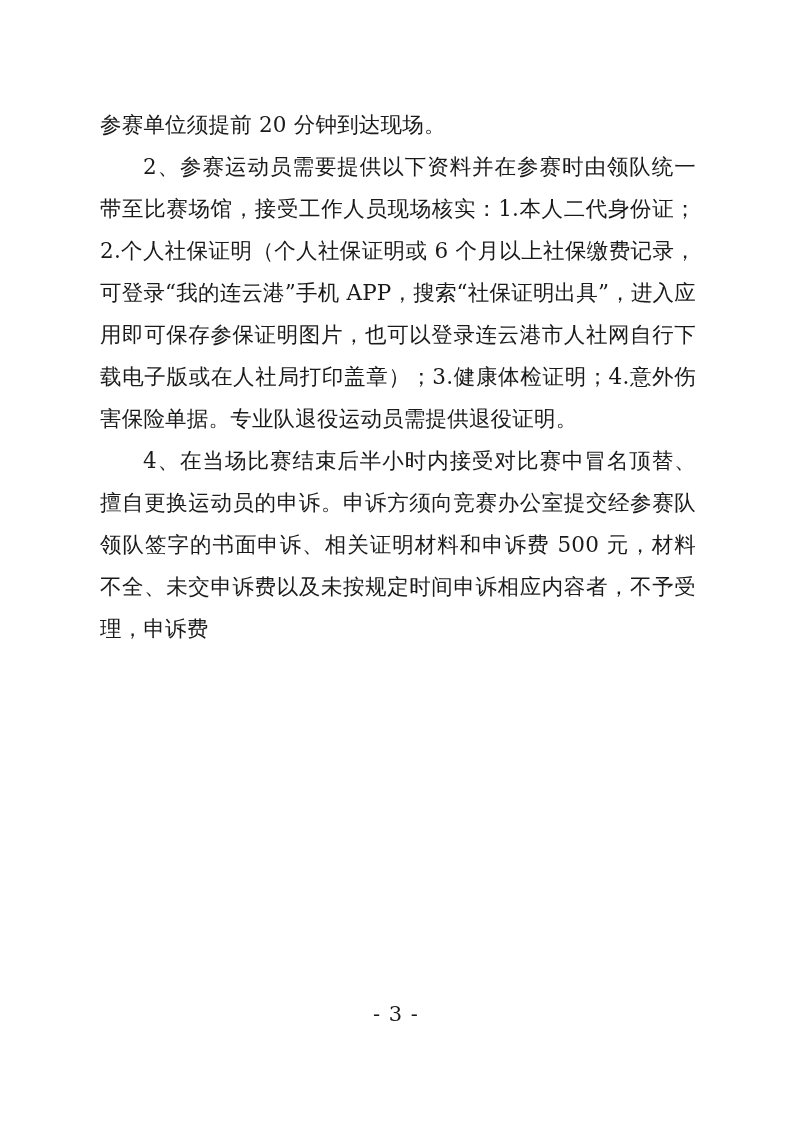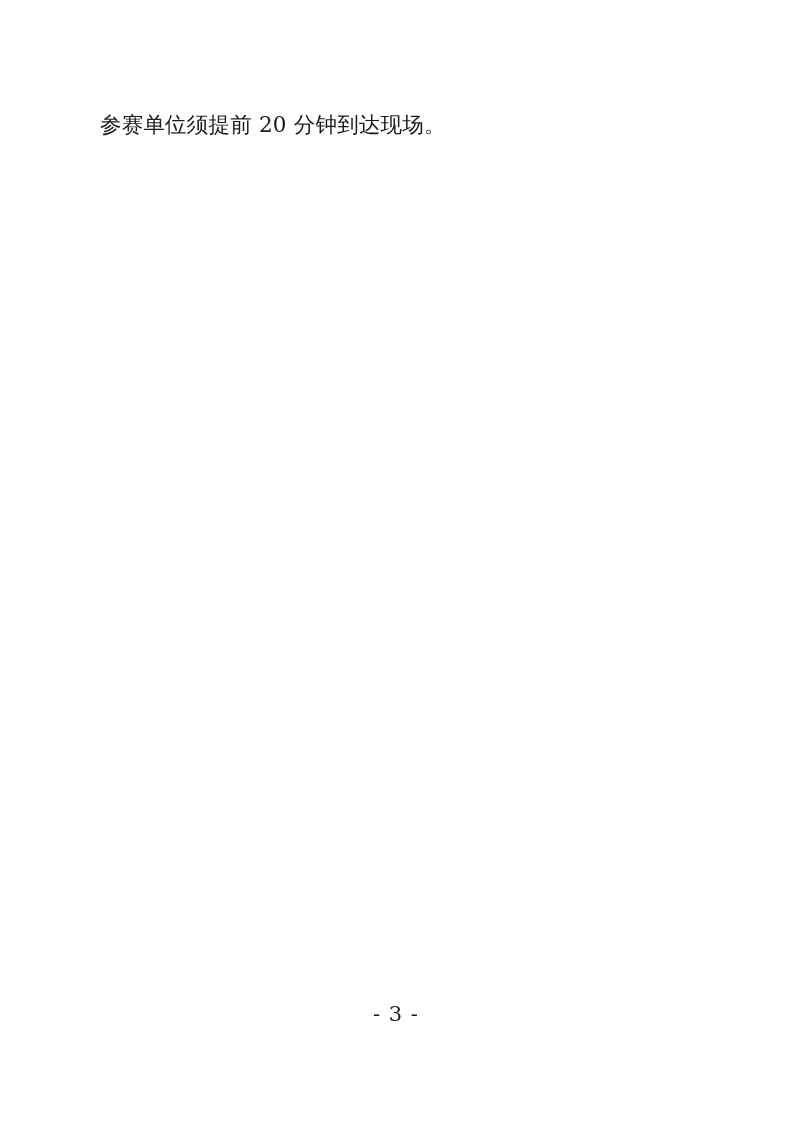--- a/index.html
+++ b/index.html
@@ -49,15 +49,17 @@
     color: #1a1a1a;
     letter-spacing: 1px;
   }
 </style>
 </head>
 <body>
 
 <div class="page">
   <div class="doc-body">
     <p class="para">参赛单位须提前 20 分钟到达现场。</p>
+    <p class="para indent">2、参赛运动员需要提供以下资料并在参赛时由领队统一带至比赛场馆，接受工作人员现场核实：1.本人二代身份证；2.个人社保证明（个人社保证明或 6 个月以上社保缴费记录，可登录“我的连云港”手机 APP，搜索“社保证明出具”，进入应用即可保存参保证明图片，也可以登录连云港市人社网自行下载电子版或在人社局打印盖章）；3.健康体检证明；4.意外伤害保险单据。专业队退役运动员需提供退役证明。</p>
+    <p class="para indent">4、在当场比赛结束后半小时内接受对比赛中冒名顶替、擅自更换运动员的申诉。申诉方须向竞赛办公室提交经参赛队领队签字的书面申诉、相关证明材料和申诉费 500 元，材料不全、未交申诉费以及未按规定时间申诉相应内容者，不予受理，申诉费</p>
   </div>
   <div class="page-number">- 3 -</div>
 </div>
 
 </body></html>

